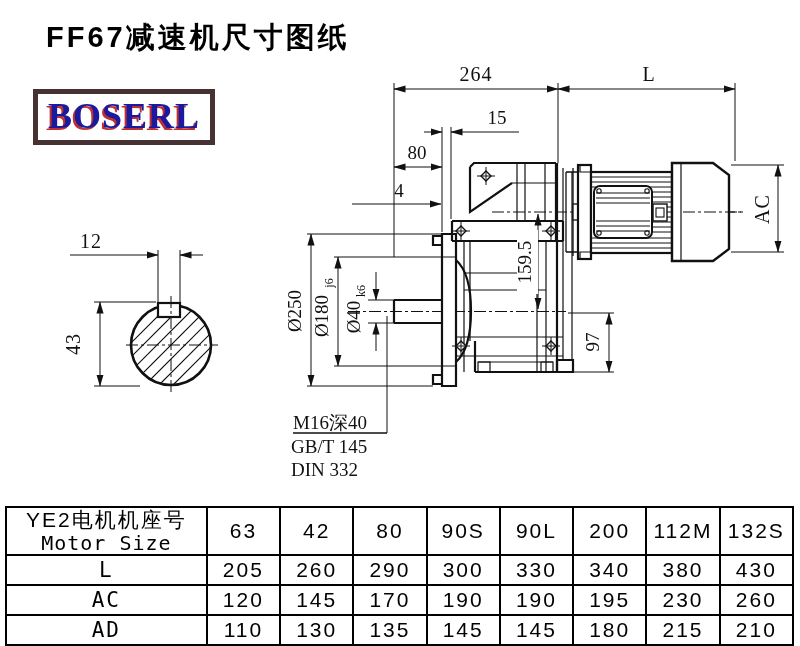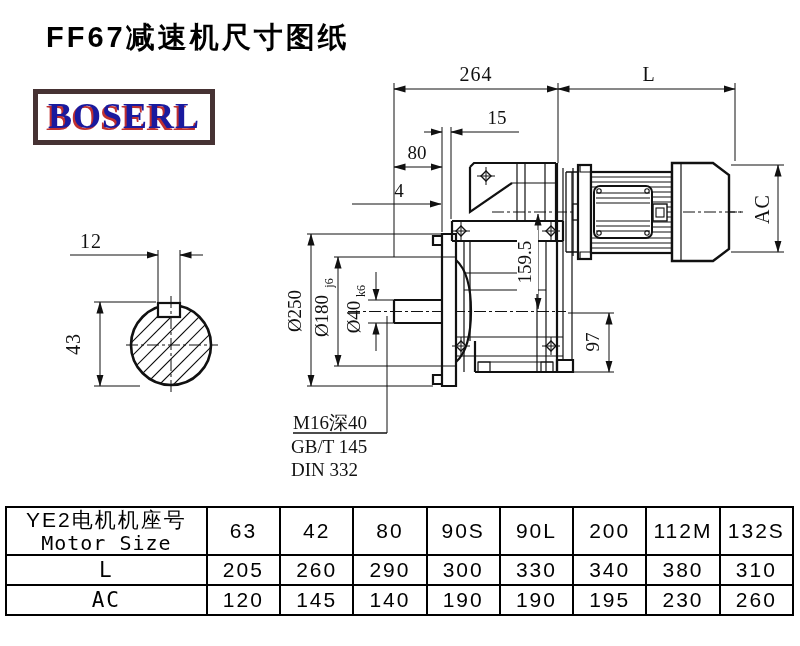--- a/index.html
+++ b/index.html
@@ -219,29 +219,40 @@
       </tr>
       <tr class="drow">
         <td class="rowlabel">L</td>
         <td>205</td>
         <td>260</td>
         <td>290</td>
         <td>300</td>
         <td>330</td>
         <td>340</td>
         <td>380</td>
-        <td>310</td>
+        <td>430</td>
       </tr>
       <tr class="drow">
         <td class="rowlabel">AC</td>
         <td>120</td>
         <td>145</td>
-        <td>140</td>
+        <td>170</td>
         <td>190</td>
         <td>190</td>
         <td>195</td>
         <td>230</td>
         <td>260</td>
       </tr>
+      <tr class="drow">
+        <td class="rowlabel">AD</td>
+        <td>110</td>
+        <td>130</td>
+        <td>135</td>
+        <td>145</td>
+        <td>145</td>
+        <td>180</td>
+        <td>215</td>
+        <td>210</td>
+      </tr>
     </tbody>
   </table>
 
 </div>
 
 </body></html>

